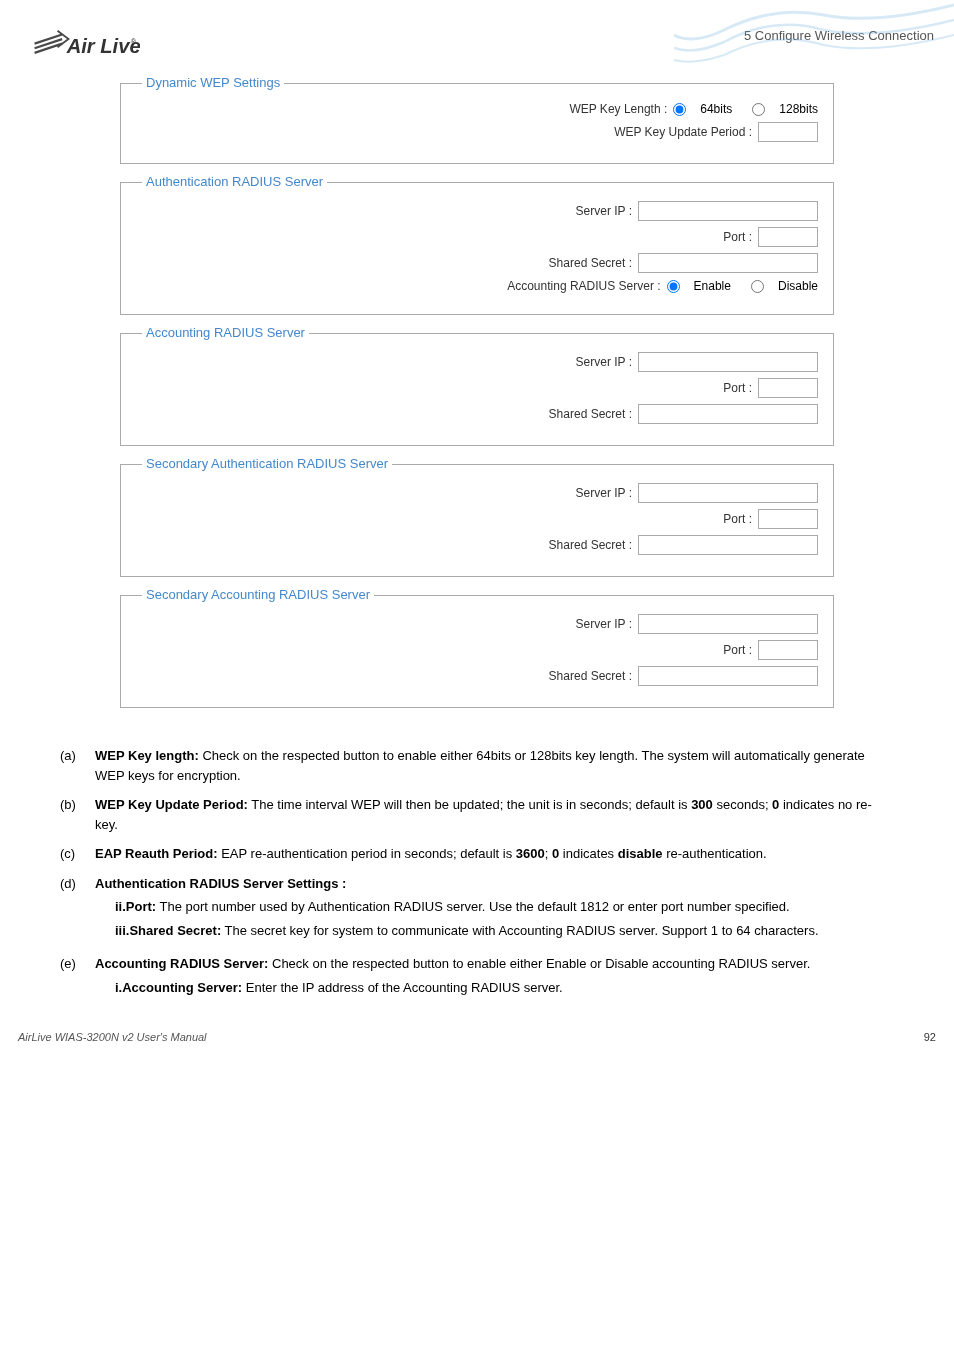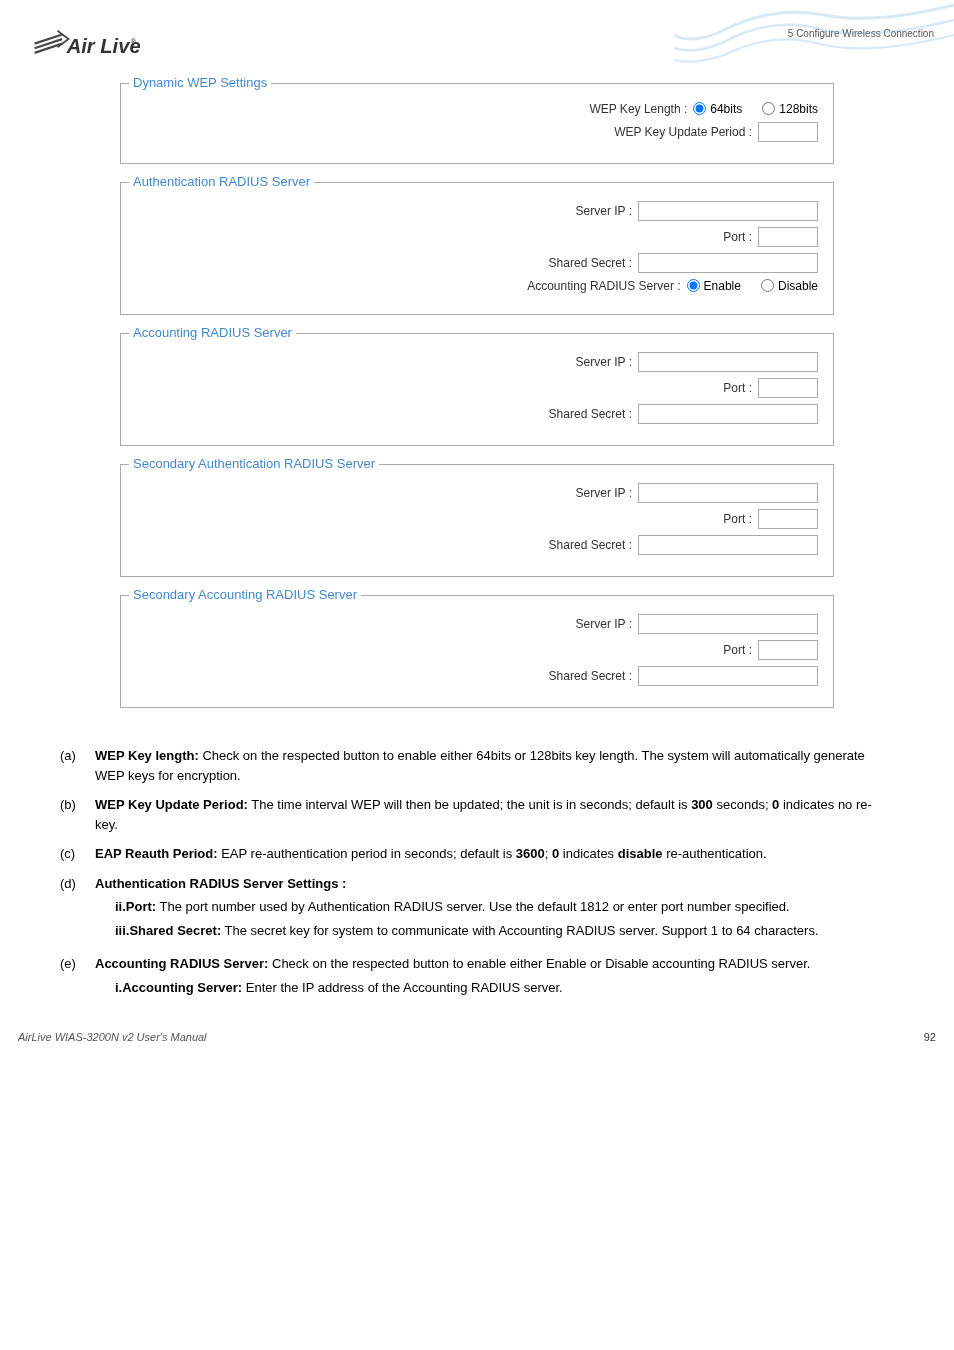--- a/index.html
+++ b/index.html
@@ -33,41 +33,41 @@
     }
 
     .header-right {
       display: flex;
       flex-direction: column;
       align-items: flex-end;
       padding-top: 10px;
     }
 
     .header-title {
-      font-size: 10px;
+      font-size: 13px;
       color: #555;
     }
 
     
     .content {
       padding: 10px 120px 20px 120px;
     }
 
     
     .panel {
       border: 1px solid #aaa;
       margin-bottom: 18px;
       position: relative;
       padding: 10px 15px 15px 15px;
     }
 
     .panel-title {
       position: absolute;
       top: -9px;
-      left: 8px;
+      left: 21px;
       background: #fff;
       padding: 0 4px;
       font-size: 13px;
       color: #4488cc;
       font-weight: normal;
       white-space: nowrap;
     }
 
     .panel-body {
       margin-top: 8px;
@@ -110,22 +110,22 @@
 
     
     .radio-group {
       display: flex;
       align-items: center;
       gap: 20px;
     }
 
     .radio-item {
       display: flex;
-      align-items: flex-start;
-      gap: 4px;
+      align-items: flex-end;
+      gap: 14px;
       font-size: 12px;
     }
 
     .radio-item input[type="radio"] {
       margin: 0;
       width: 13px;
       height: 13px;
     }
 
     

